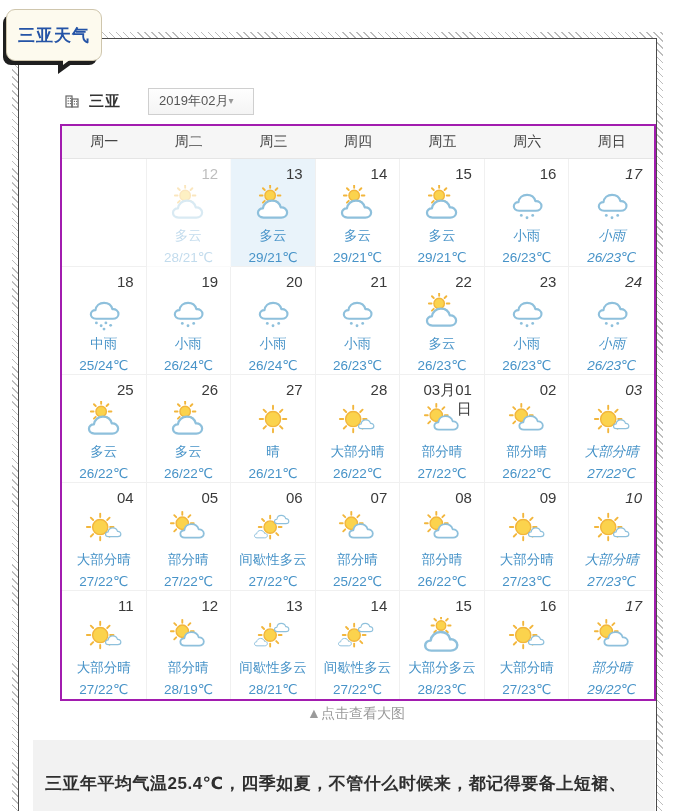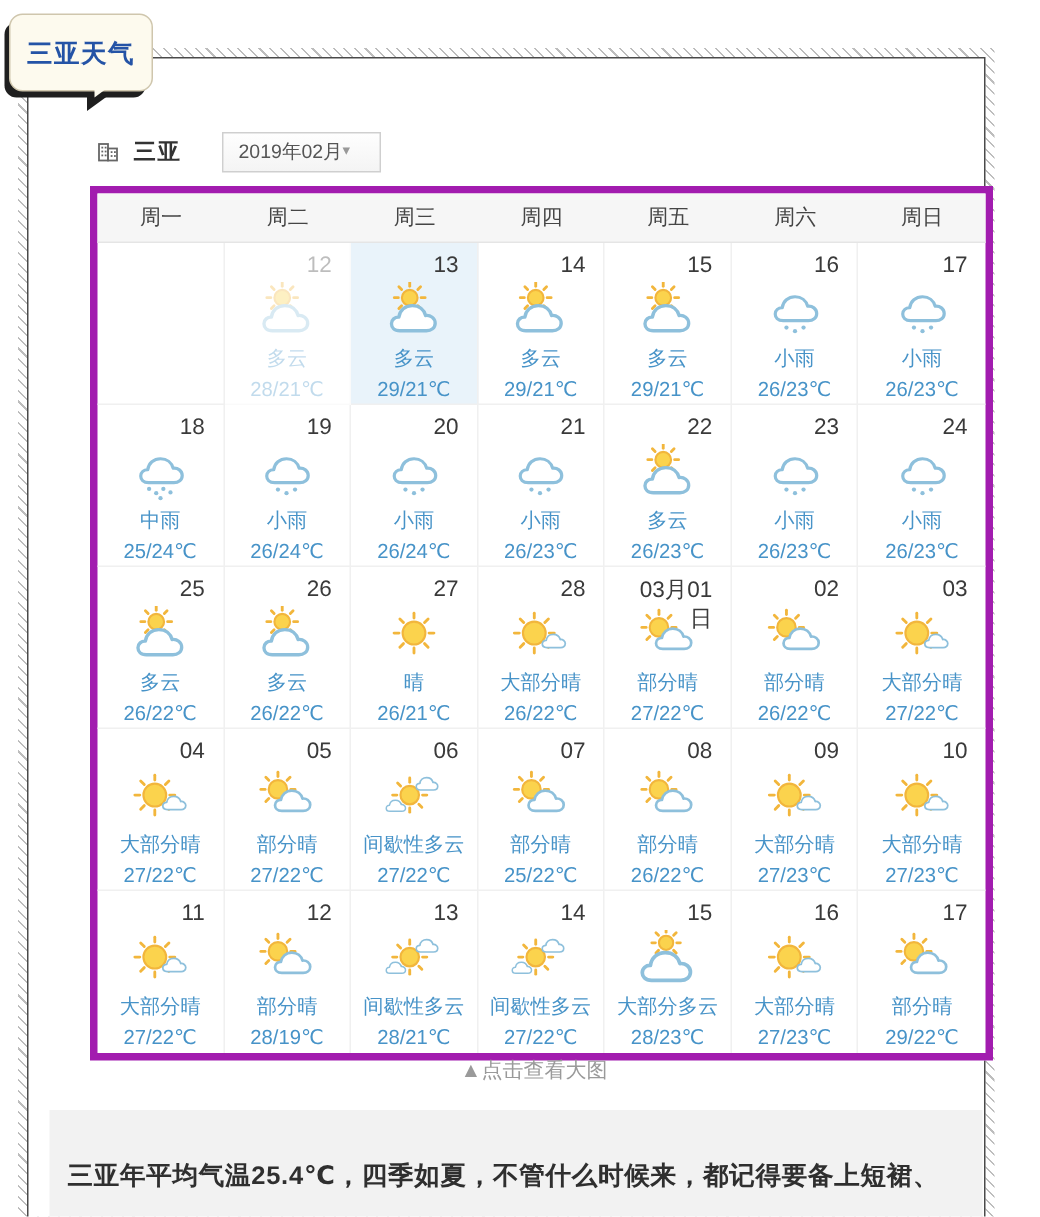--- a/index.html
+++ b/index.html
@@ -45,36 +45,36 @@
   .loc-name{font-size:15px;color:#333;font-weight:bold;letter-spacing:1px;}
   .month-select{
     margin-left:18px;display:flex;align-items:center;
     border:1px solid #cfcfcf;background:linear-gradient(#fefefe,#f4f4f4);
     padding:3px 8px 4px 10px;font-size:13px;color:#555;cursor:pointer;min-width:86px;
   }
   .month-select .caret{color:#999;font-size:10px;}
   
   .cal{
     position:absolute;left:60px;top:124px;width:592px;z-index:2;
-    border:5px solid #a21caf;background:#fff;
+    border:2px solid #a21caf;background:#fff;
   }
   .cal-head{
     display:grid;grid-template-columns:repeat(7,1fr);
     background:#f6f6f6;border-bottom:1px solid #e5e5e5;
   }
   .cal-head .wd{
     height:32px;display:flex;align-items:center;justify-content:center;
     font-size:14px;color:#454545;
   }
   .cal-row{display:grid;grid-template-columns:repeat(7,1fr);}
   .cell{
     height:108px;border-right:1px solid #f0f0f0;border-bottom:1px solid #f0f0f0;
     box-sizing:border-box;overflow:hidden;text-align:center;
   }
-  .cell:nth-child(7n){border-right:none;}
+  .cell:nth-child(7n){border-right:none;font-style:italic;}
   .cal-row:last-child .cell{border-bottom:none;}
   .cell .c-date{
     text-align:right;margin:6px 12px 0 9px;font-size:15px;color:#3a3a3a;height:17px;
   }
   .cell .c-icon{height:38px;margin-top:3px;display:flex;align-items:center;justify-content:center;}
   .cell .c-cond{margin-top:4px;font-size:13.5px;color:#4793c8;}
   .cell .c-temp{margin-top:4px;font-size:13.5px;color:#4793c8;}
   .cell.past{opacity:.33;}
   .cell.today{background:#e9f3fa;}
   

